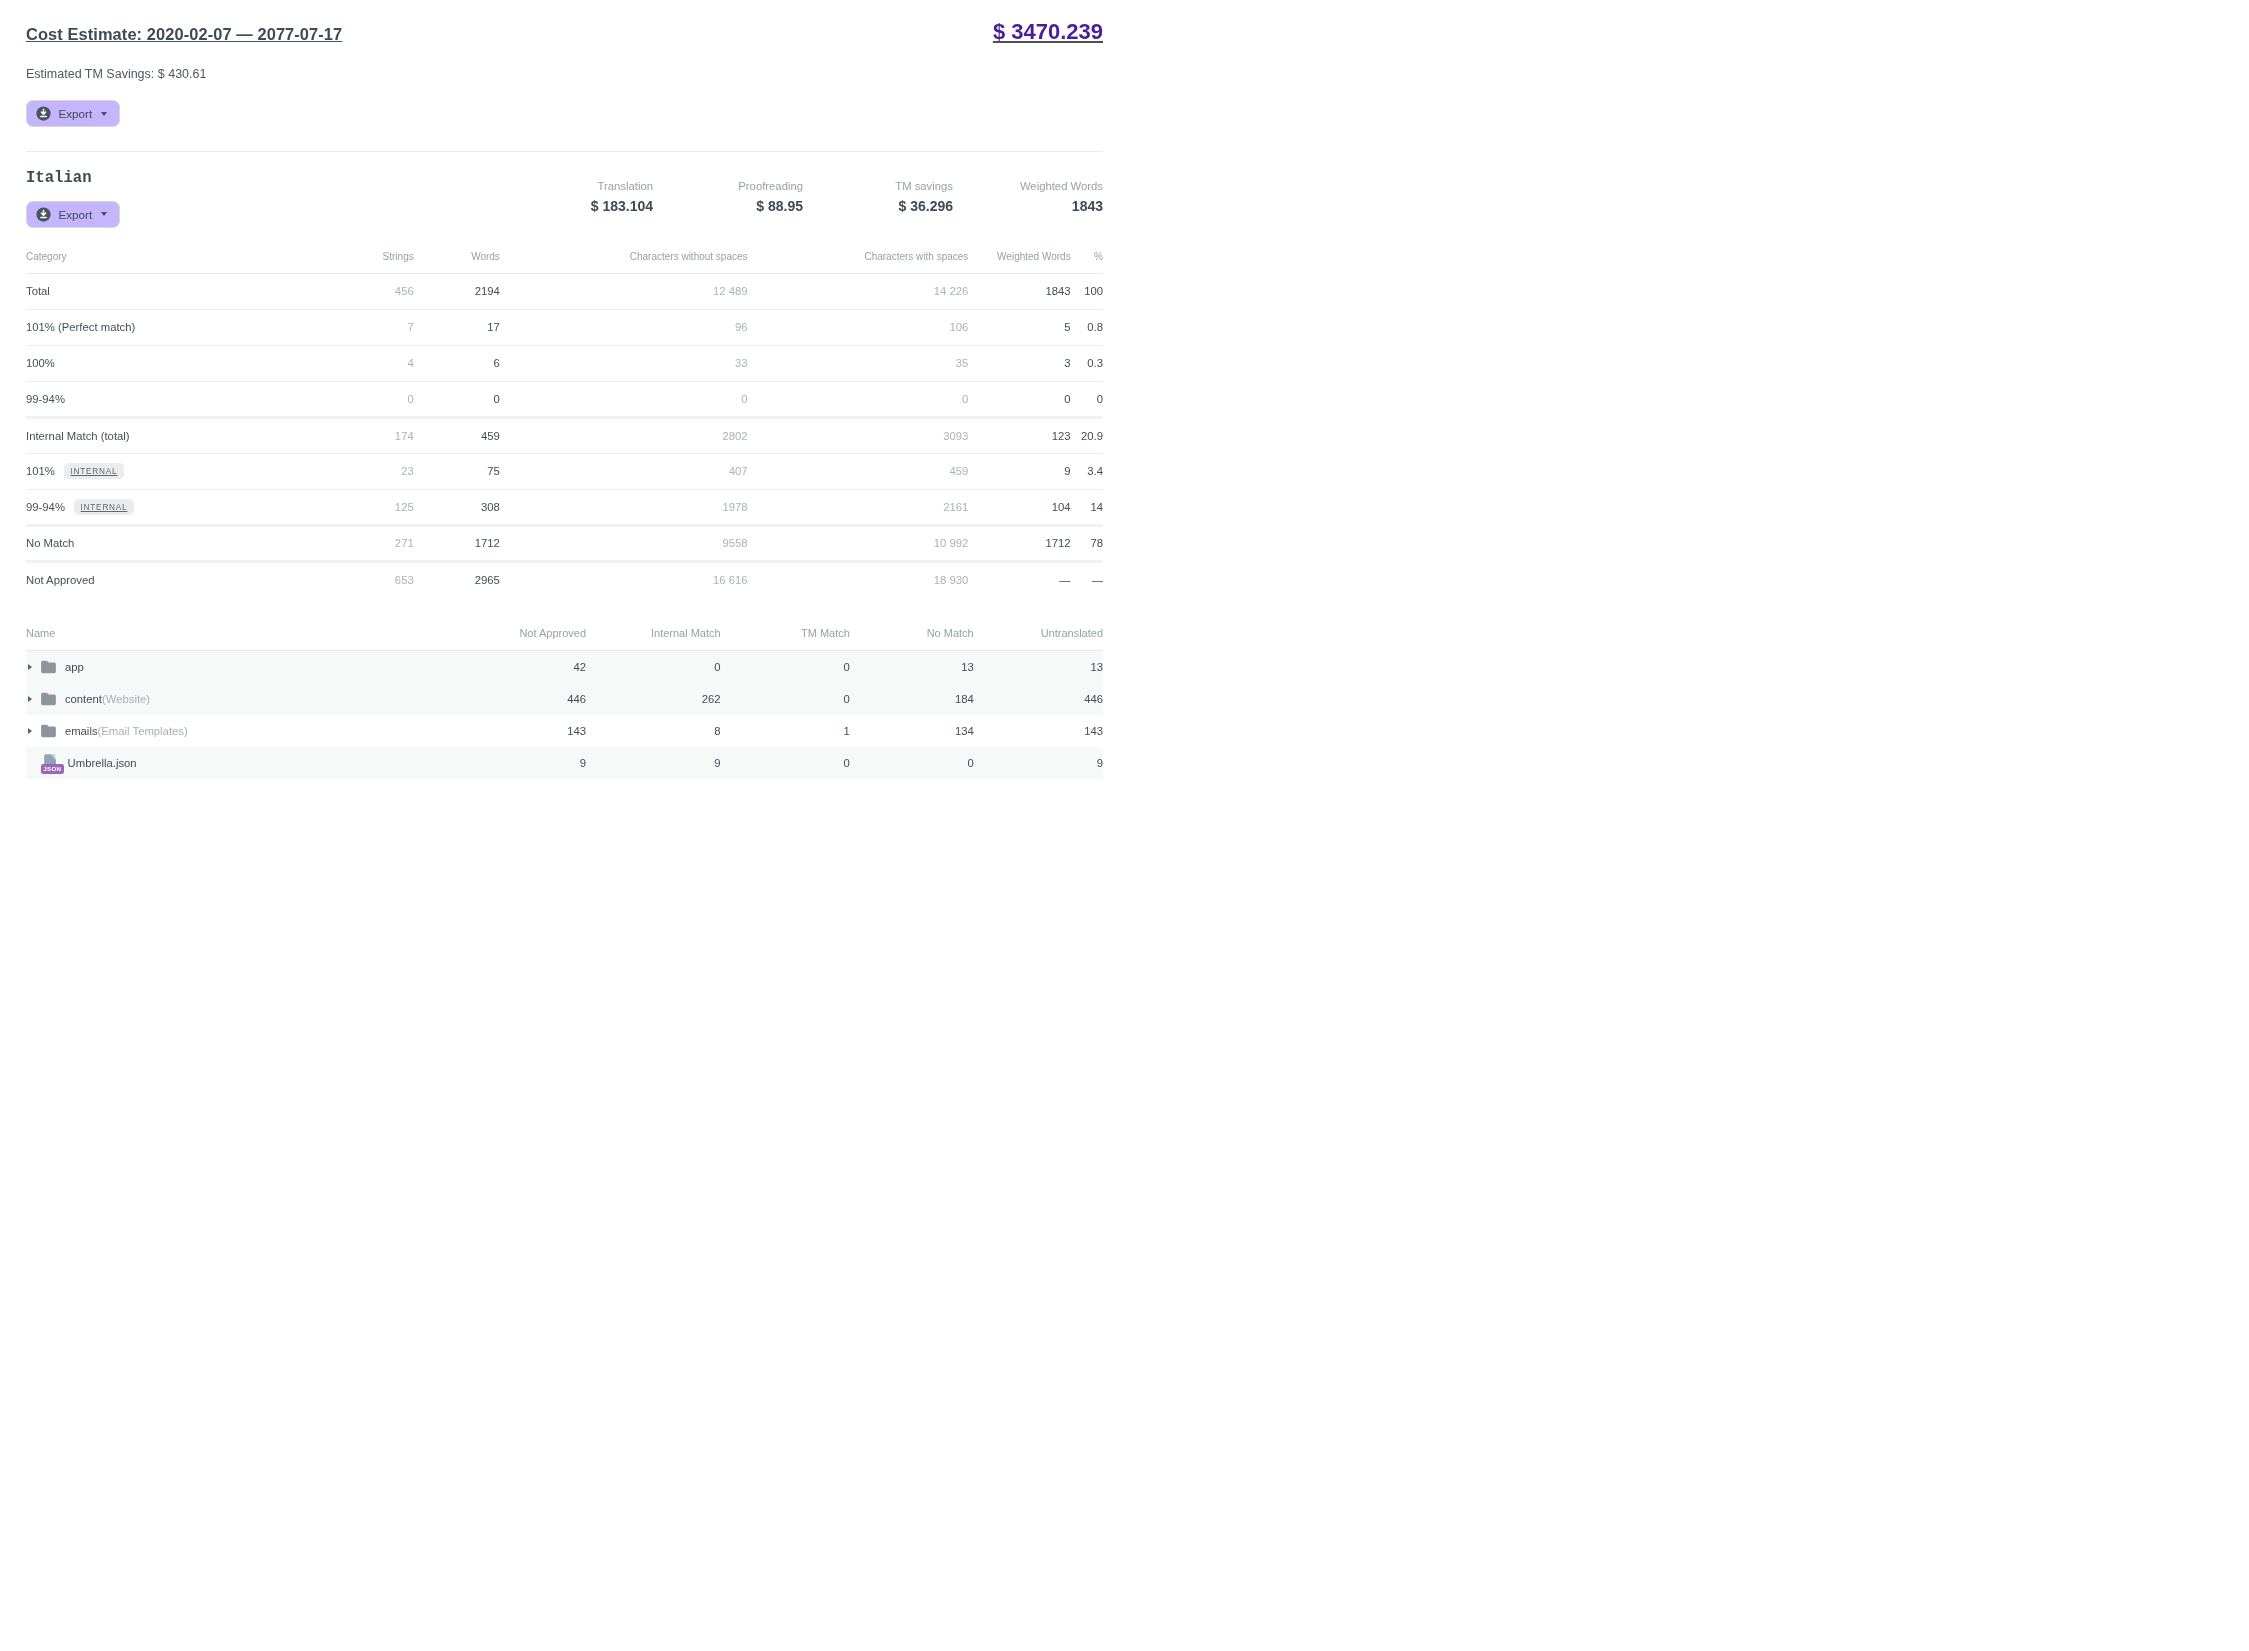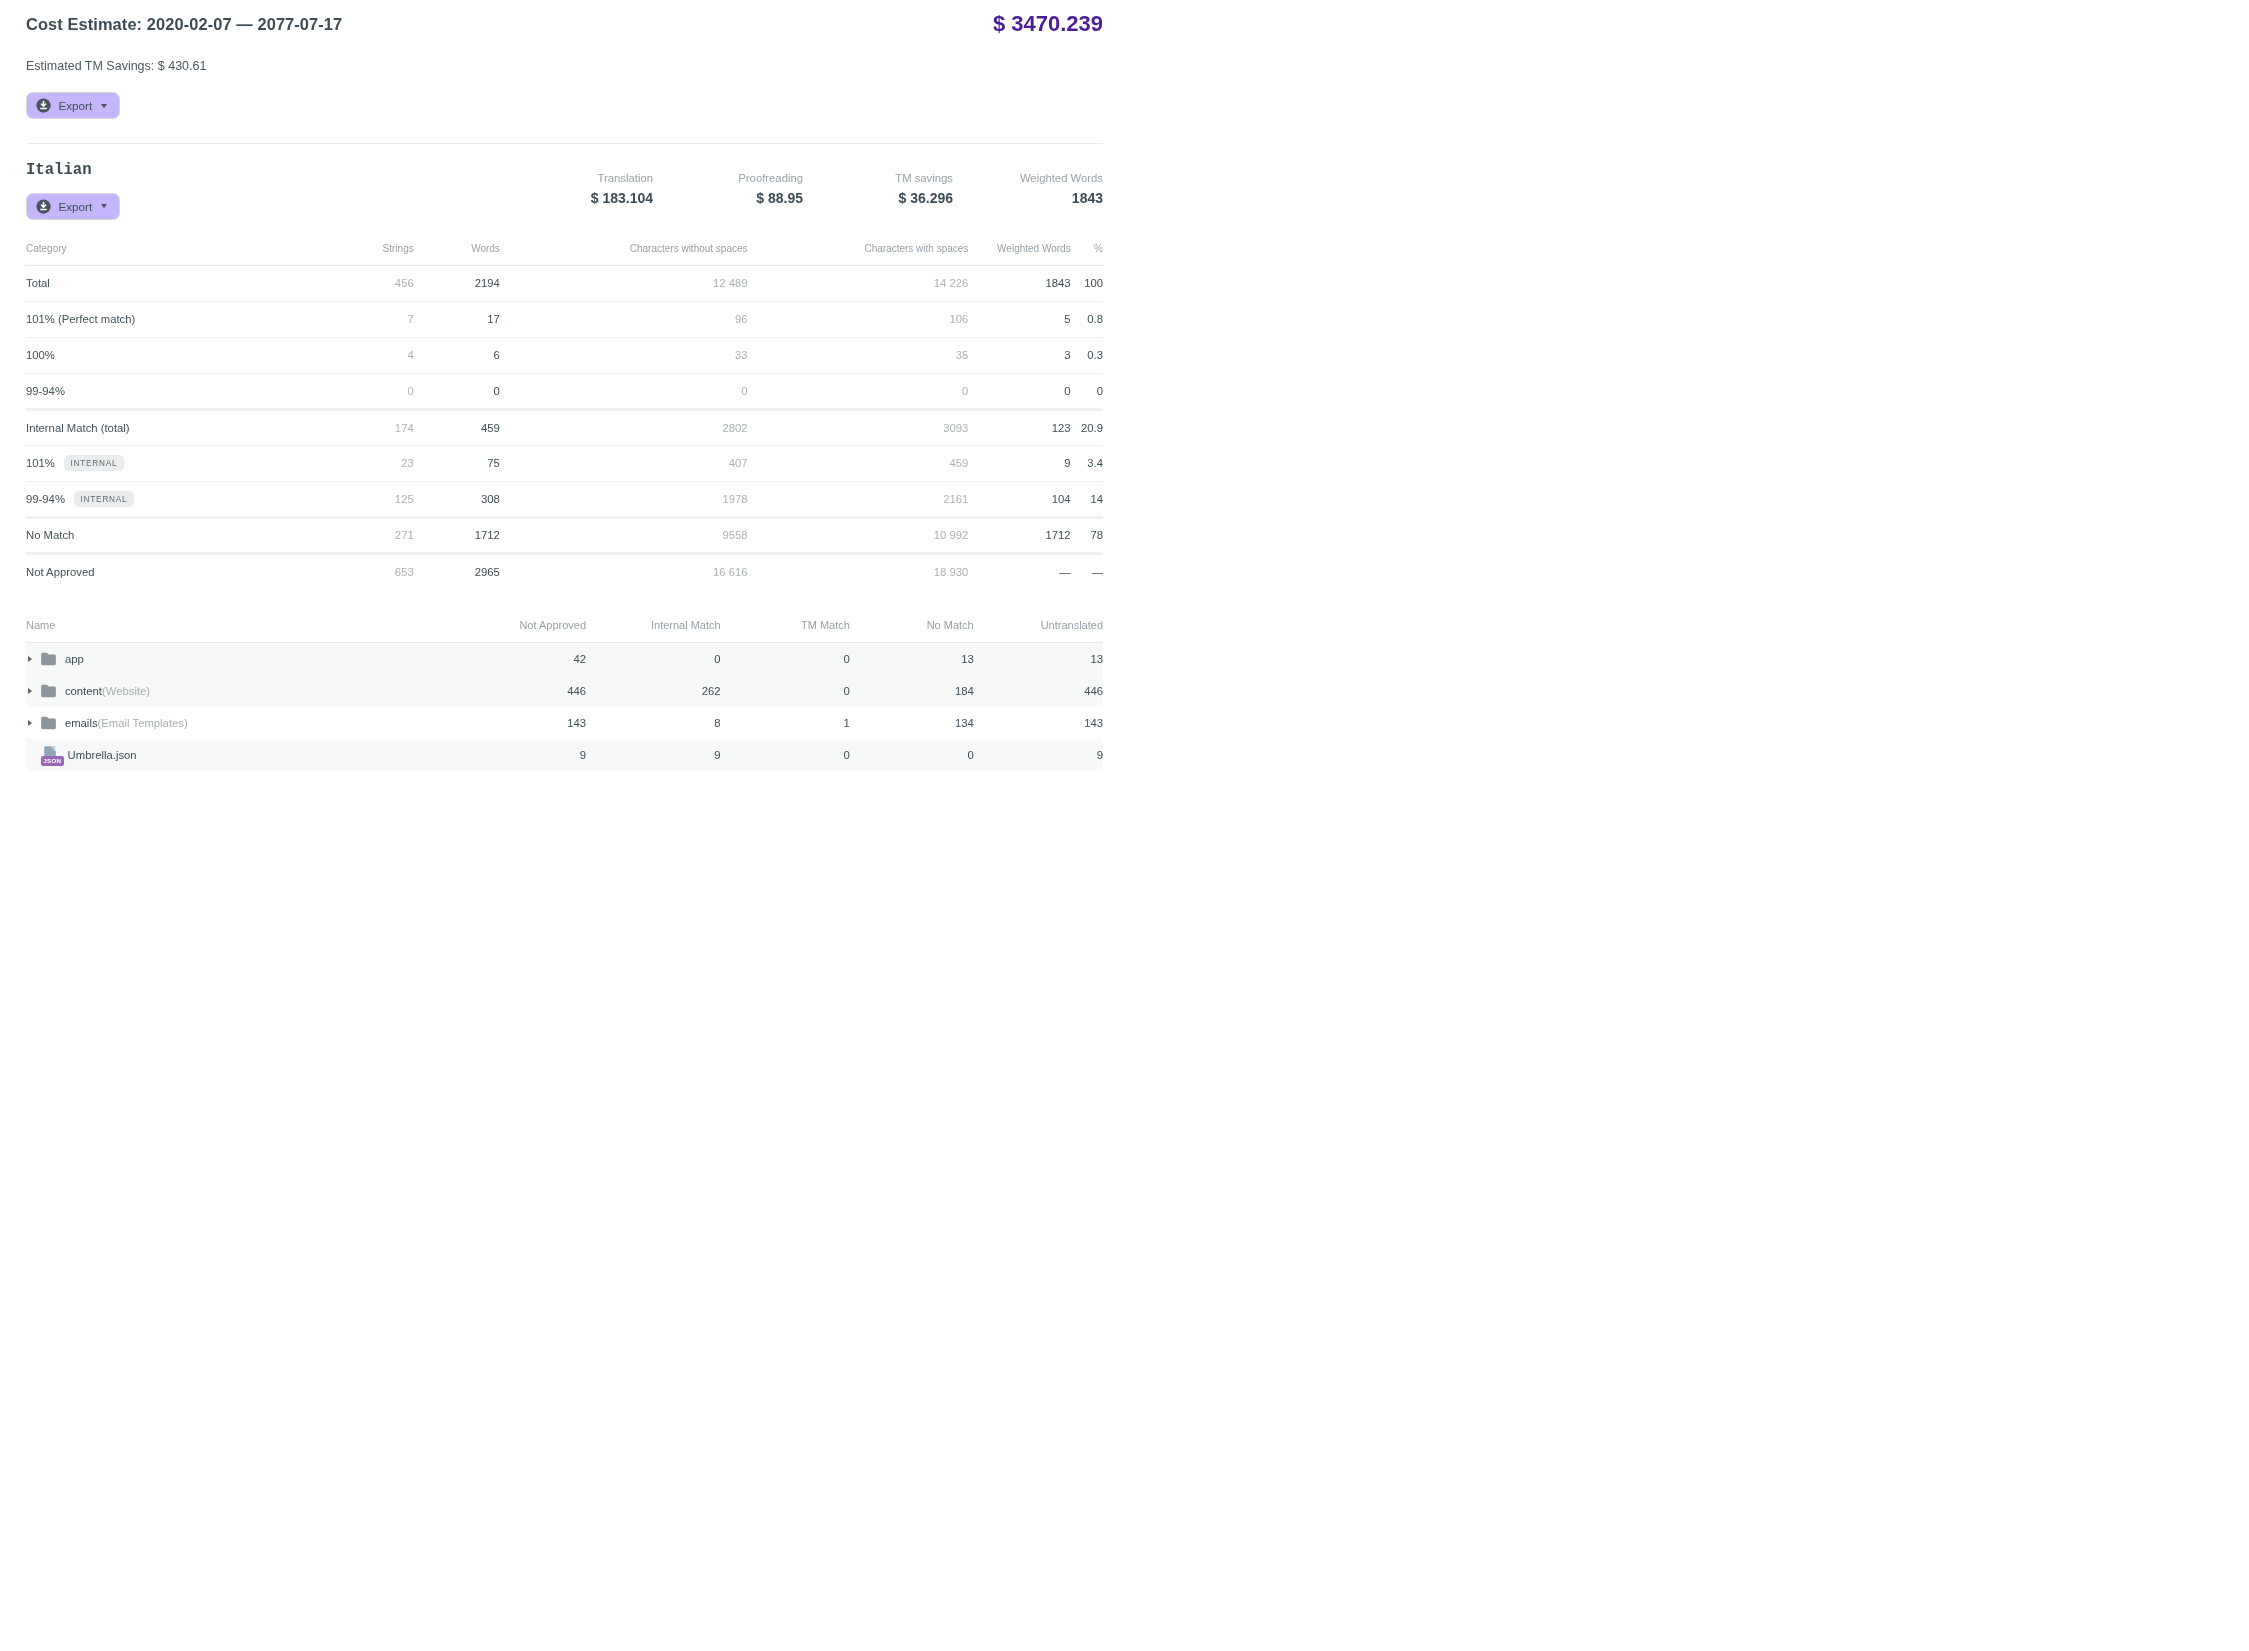--- a/index.html
+++ b/index.html
@@ -10,22 +10,23 @@
     font-family: "Liberation Sans", "DejaVu Sans", sans-serif;
     color: #43525b;
     -webkit-font-smoothing: antialiased;
   }
   .page { padding: 0 22px 0 26px; }
 
   
   .top-header {
     display: flex;
     justify-content: space-between;
-    align-items: center;
-    padding-top: 12px;
+    align-items: flex-end;
+    padding-top: 20px;
+    text-decoration: underline;
   }
   .page-title { font-size: 16.4px; font-weight: bold; color: #3d4b54; letter-spacing: 0.1px; }
   .total-price { font-size: 22px; font-weight: bold; color: #4c1d95; line-height: 1.1; }
   .savings-line { margin-top: 23px; font-size: 12.5px; color: #4a myth5861; color: #4a5861; }
 
   
   .export-btn {
     margin-top: 19px;
     display: inline-flex;
     align-items: center;
@@ -94,20 +95,21 @@
   .badge {
     display: inline-block;
     background: #ebeced;
     color: #5d686f;
     font-size: 8.2px;
     letter-spacing: 0.8px;
     border-radius: 4.7px;
     padding: 3.9px 6.2px 3.1px 6.2px;
     margin-left: 9.4px;
     vertical-align: 0.8px;
+    text-decoration: underline;
   }
 
   
   .files-table { margin-top: 23.4px; }
   .files-table th {
     font-weight: normal; font-size: 11px; color: #98a1a8;
     text-align: right;
     padding: 6.2px 0 11px 0;
     border-bottom: 1.6px solid #e7e9ea;
   }

